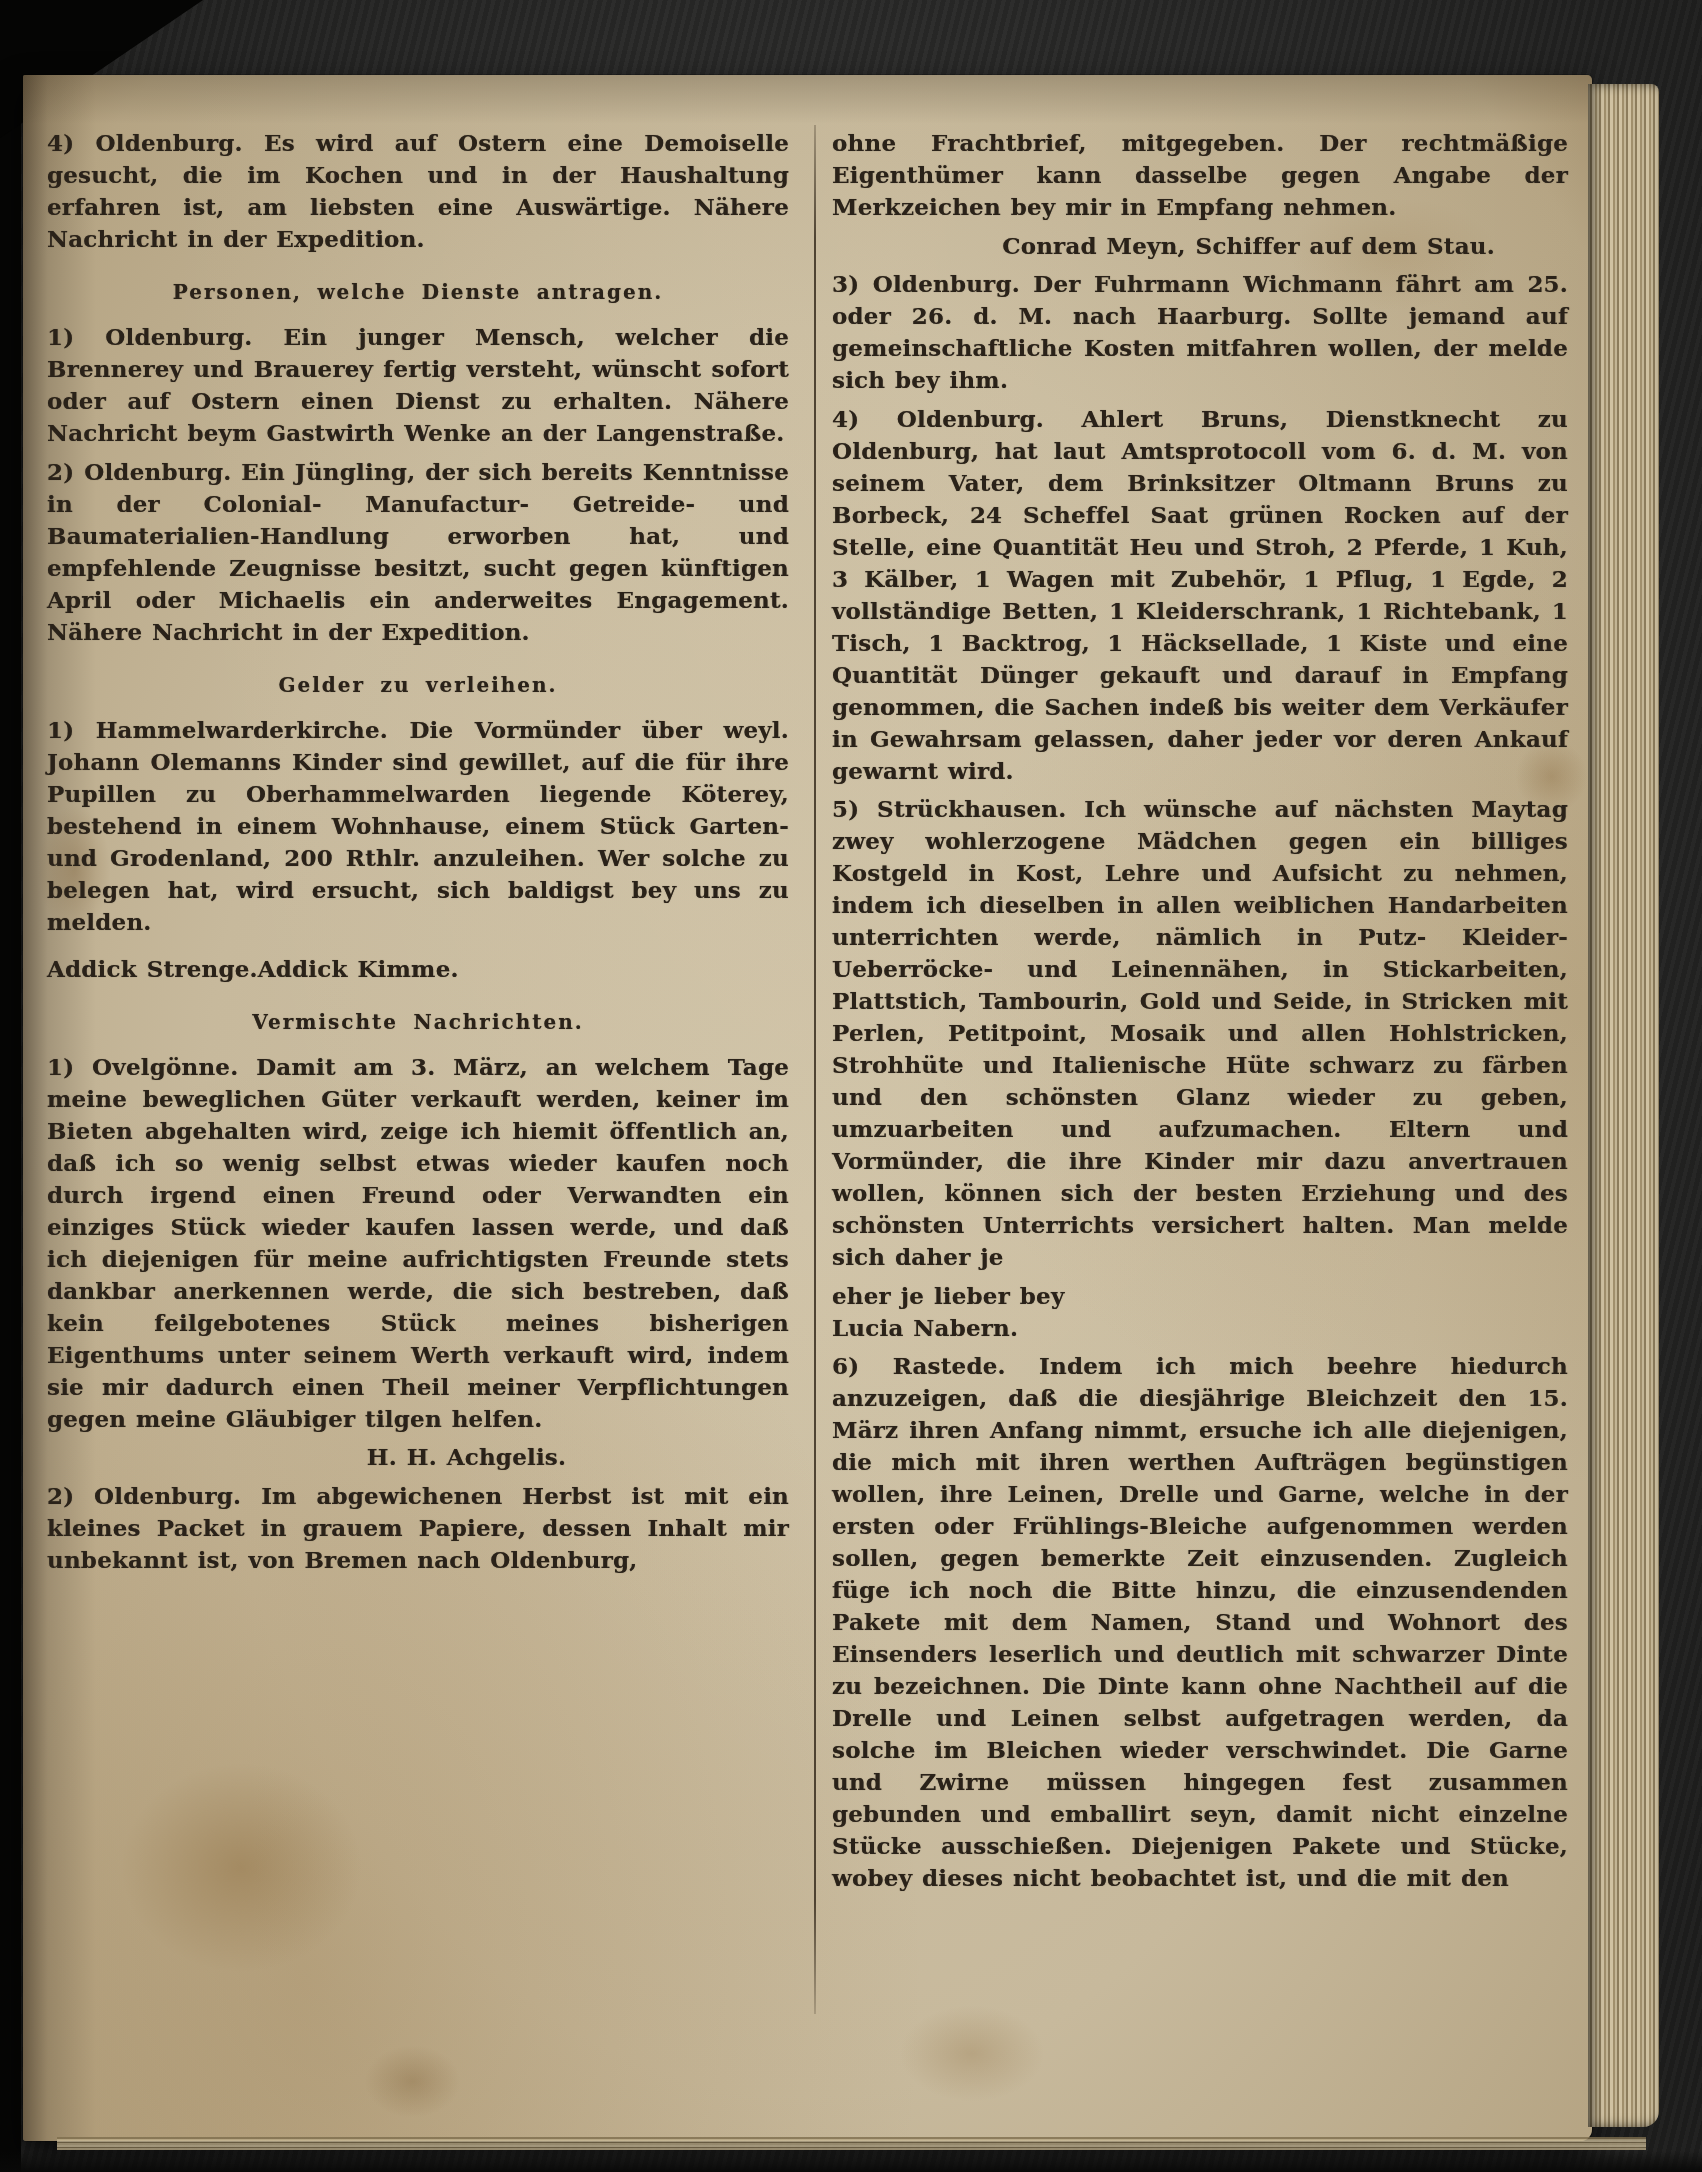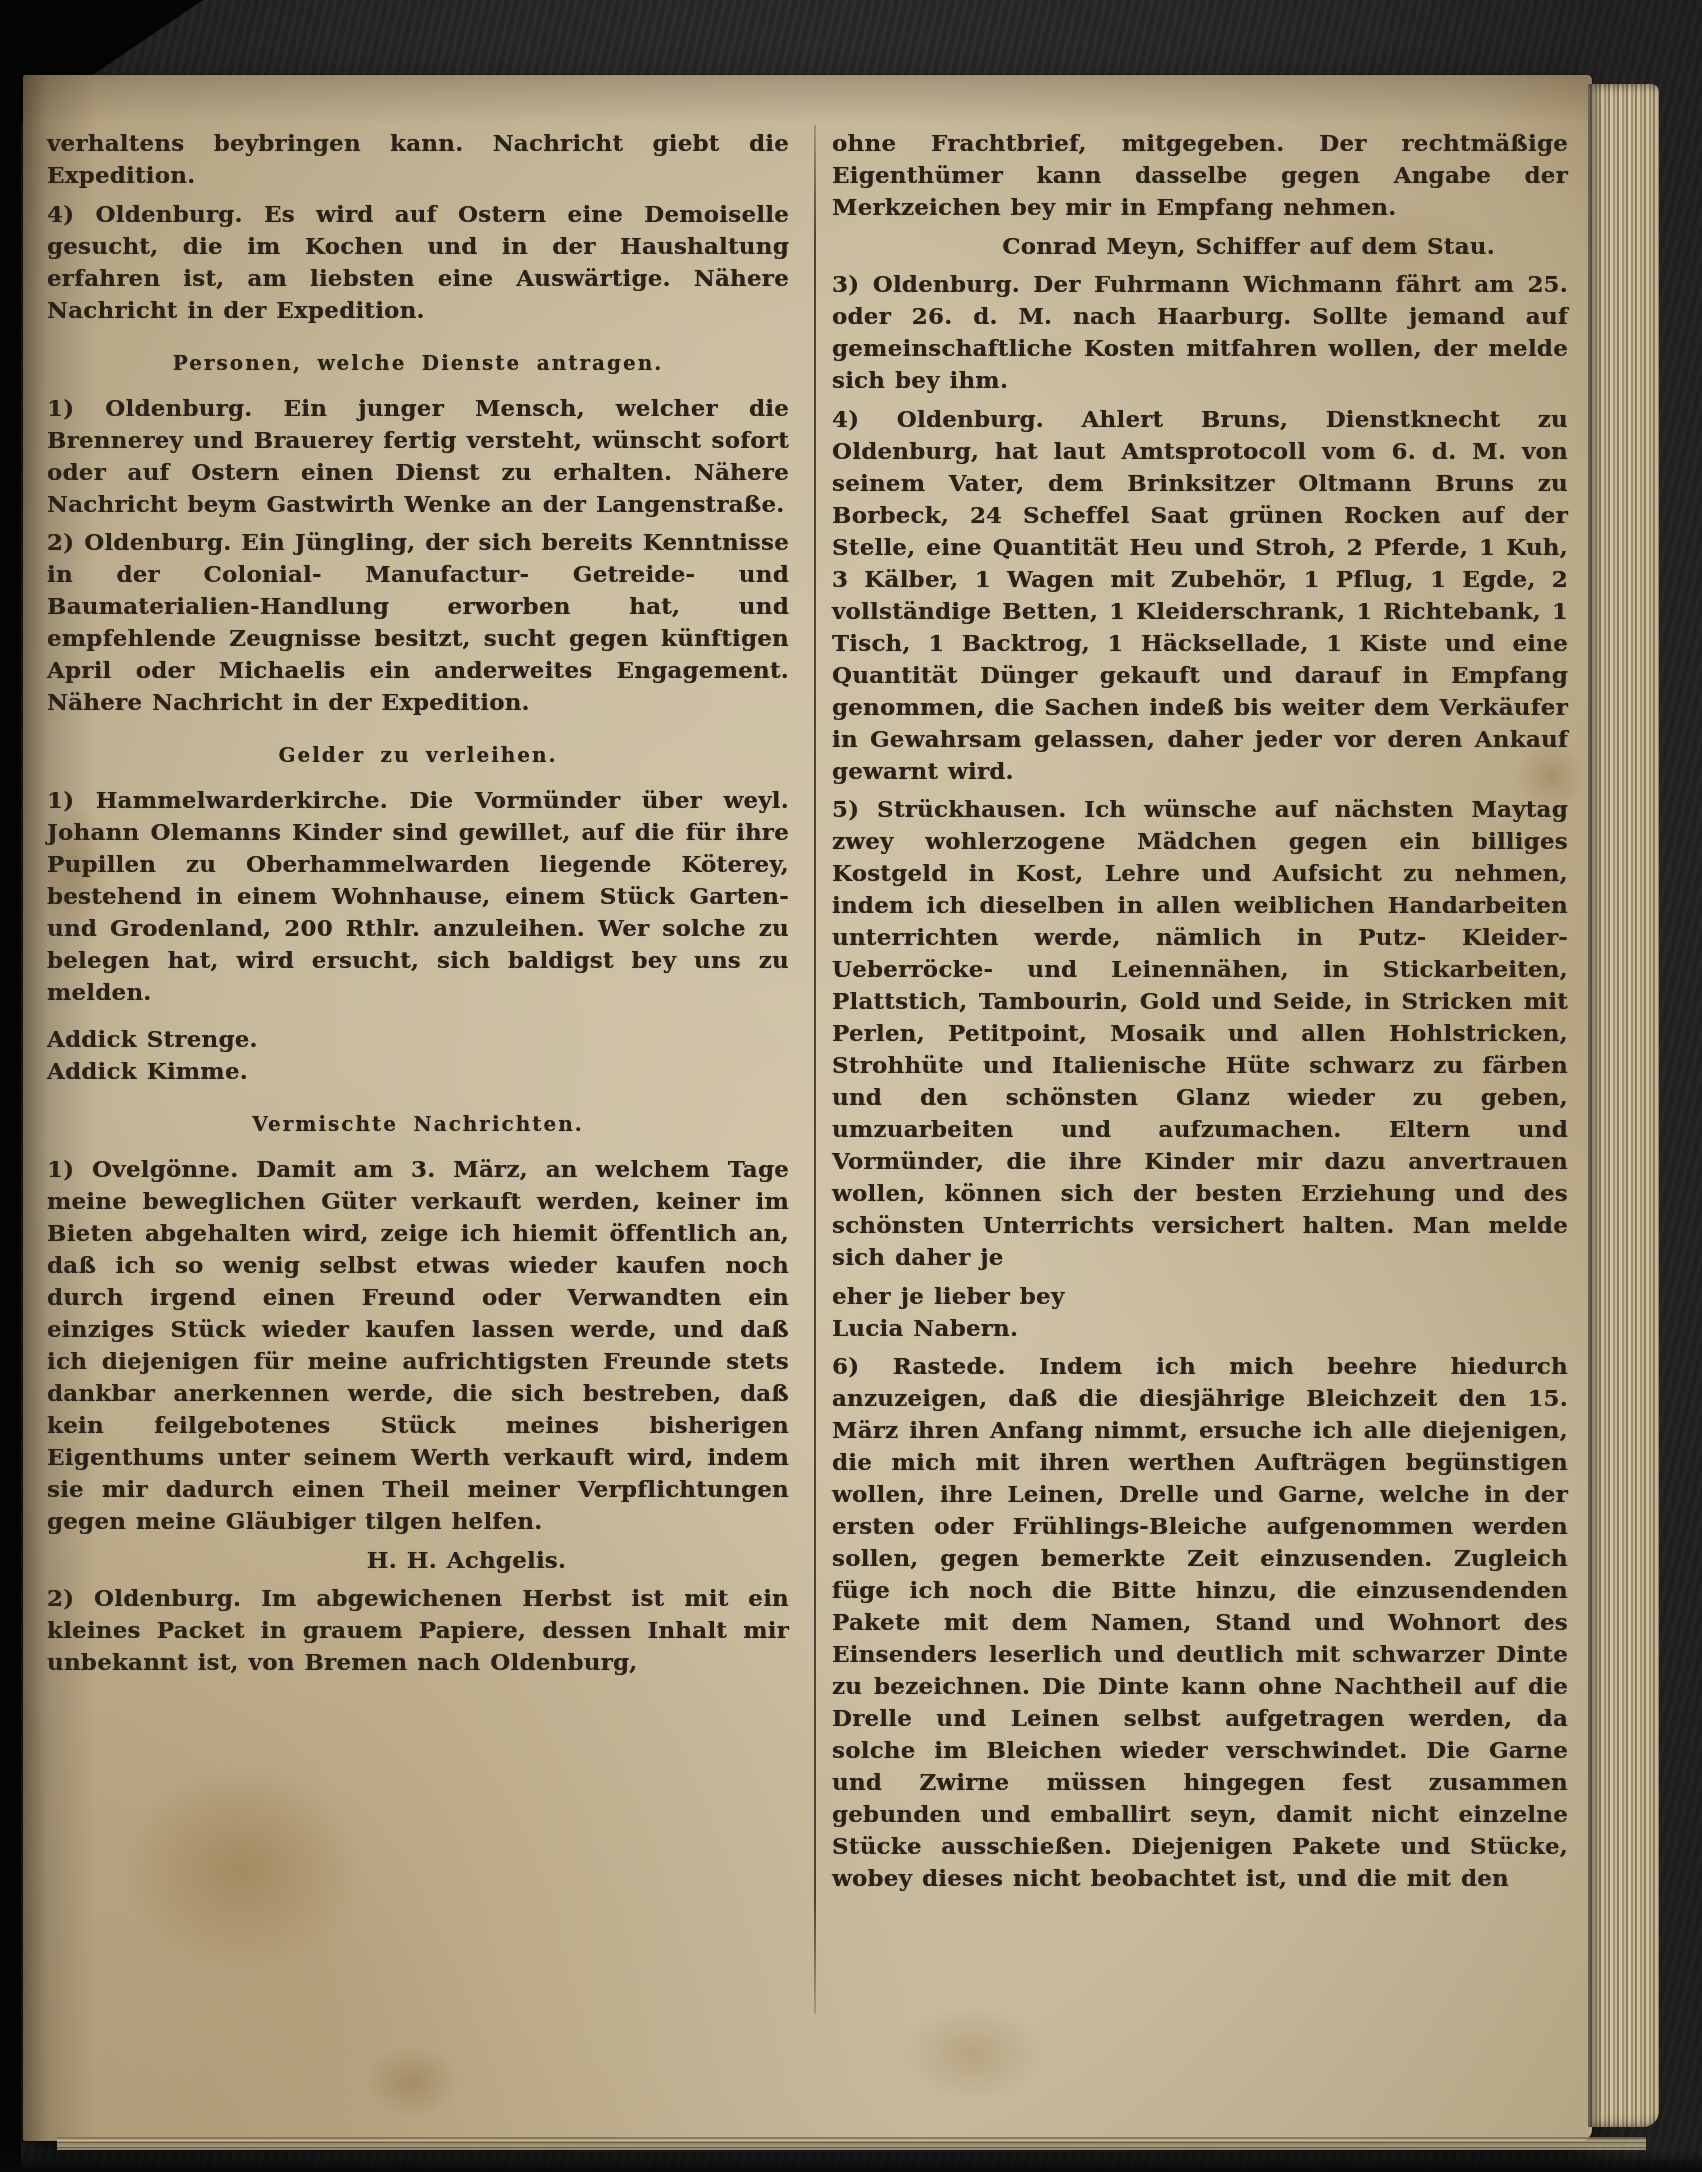--- a/index.html
+++ b/index.html
@@ -54,21 +54,21 @@
     text-shadow:0 0 0.8px rgba(42,34,25,0.55);
   }
   .col-left{left:24px;width:742px;}
   .col-right{left:809px;width:736px;}
   .para{margin:0 0 6.5px 0;}
   .heading{
     text-align:center;font-size:20px;letter-spacing:2px;word-spacing:6.5px;
     margin:21px 0 13px 0;font-weight:bold;
   }
   .sig{text-align:center;margin:0 0 6.5px 0;padding-left:97px;}
-  .sig2{display:flex;justify-content:center;margin:15px 0 8px 0;flex-direction:column;}
+  .sig2{display:flex;justify-content:flex-start;margin:15px 0 8px 0;}
   .cont2{display:flex;justify-content:space-between;margin:0 0 6.5px 0;padding-right:49px;flex-direction:column;}
 </style>
 </head>
 <body>
 
 <div class="photo">
   <div class="black-left"></div>
   <div class="black-corner"></div>
 
   <div class="page">
@@ -78,21 +78,20 @@
     <div class="stain s1"></div>
     <div class="stain s2"></div>
     <div class="stain s3"></div>
     <div class="stain s4"></div>
     <div class="stain s5"></div>
     <div class="stain s6"></div>
 
     <div class="divider"></div>
 
     <div class="col col-left">
-        <p class="para">verhaltens beybringen kann. Nachricht giebt die Expedition.</p>
         <p class="para">4) Oldenburg. Es wird auf Ostern eine Demoiselle gesucht, die im Kochen und in der Haushaltung erfahren ist, am liebsten eine Auswärtige. Nähere Nachricht in der Expedition.</p>
         <div class="heading">Personen, welche Dienste antragen.</div>
         <p class="para">1) Oldenburg. Ein junger Mensch, welcher die Brennerey und Brauerey fertig versteht, wünscht sofort oder auf Ostern einen Dienst zu erhalten. Nähere Nachricht beym Gastwirth Wenke an der Langenstraße.</p>
         <p class="para">2) Oldenburg. Ein Jüngling, der sich bereits Kenntnisse in der Colonial- Manufactur- Getreide- und Baumaterialien-Handlung erworben hat, und empfehlende Zeugnisse besitzt, sucht gegen künftigen April oder Michaelis ein anderweites Engagement. Nähere Nachricht in der Expedition.</p>
         <div class="heading">Gelder zu verleihen.</div>
         <p class="para">1) Hammelwarderkirche. Die Vormünder über weyl. Johann Olemanns Kinder sind gewillet, auf die für ihre Pupillen zu Oberhammelwarden liegende Köterey, bestehend in einem Wohnhause, einem Stück Garten- und Grodenland, 200 Rthlr. anzuleihen. Wer solche zu belegen hat, wird ersucht, sich baldigst bey uns zu melden.</p>
         <div class="sig2">
           <span>Addick Strenge.</span>
           <span>Addick Kimme.</span>
         </div>

